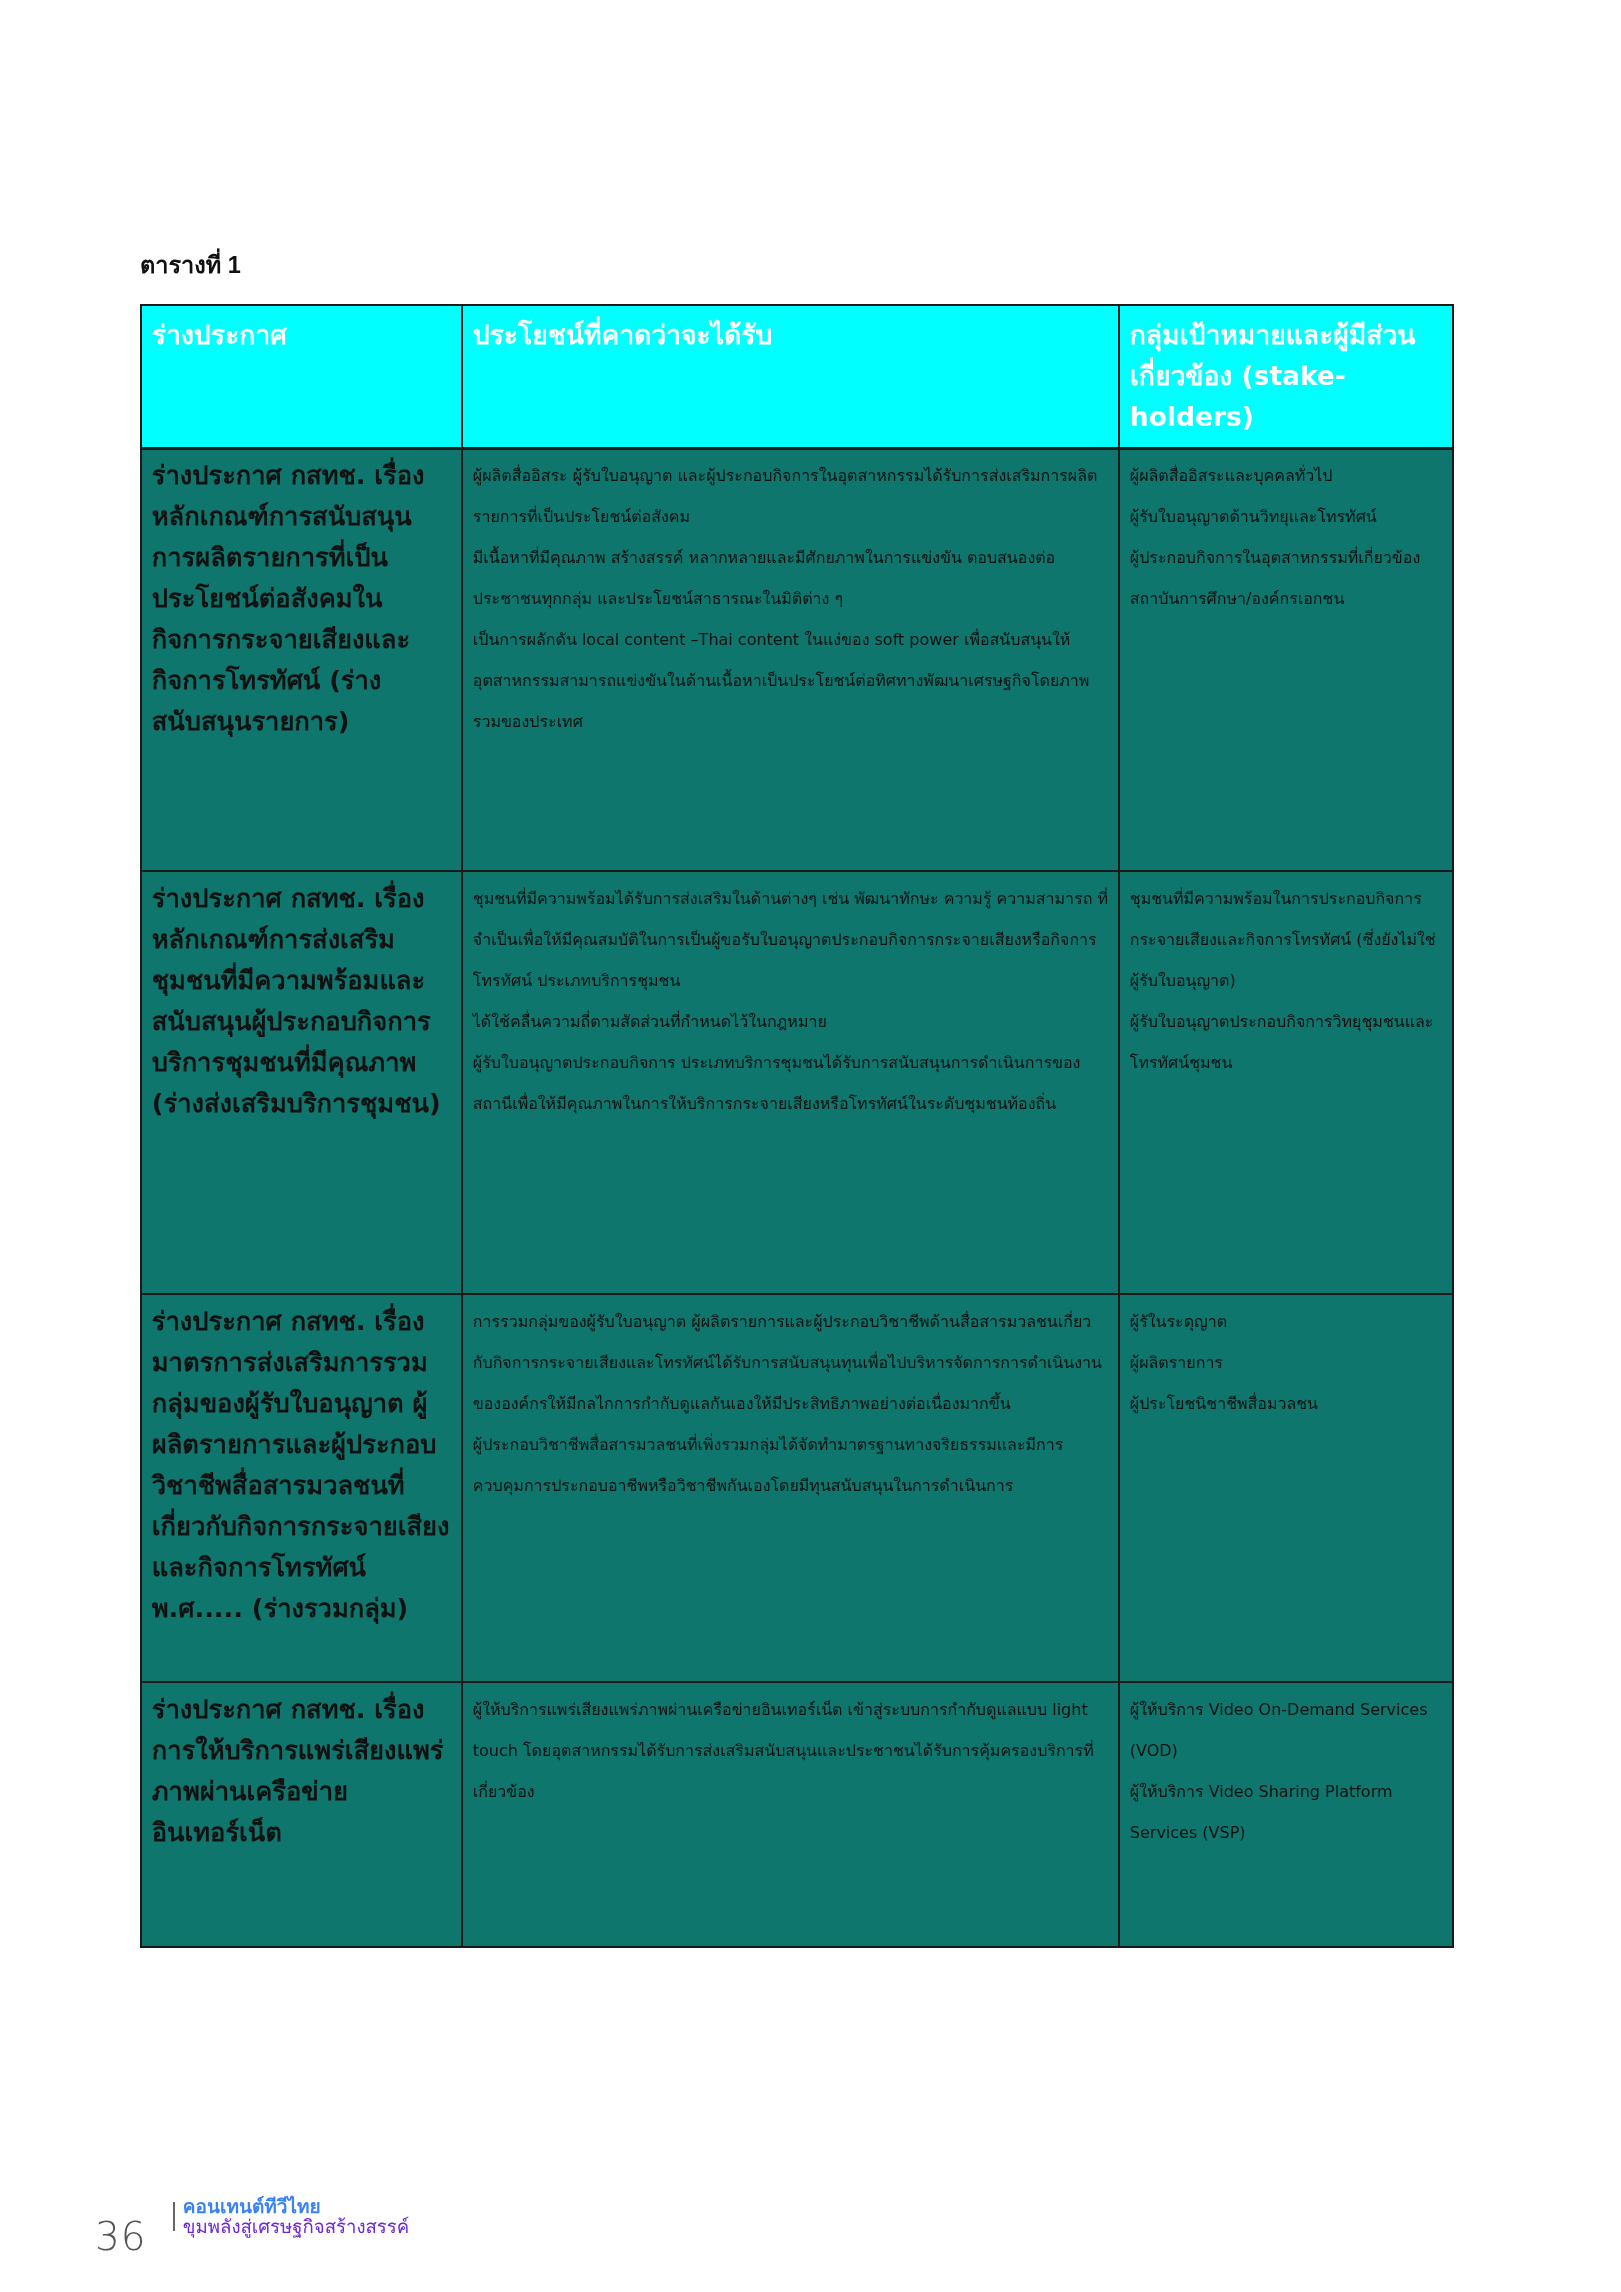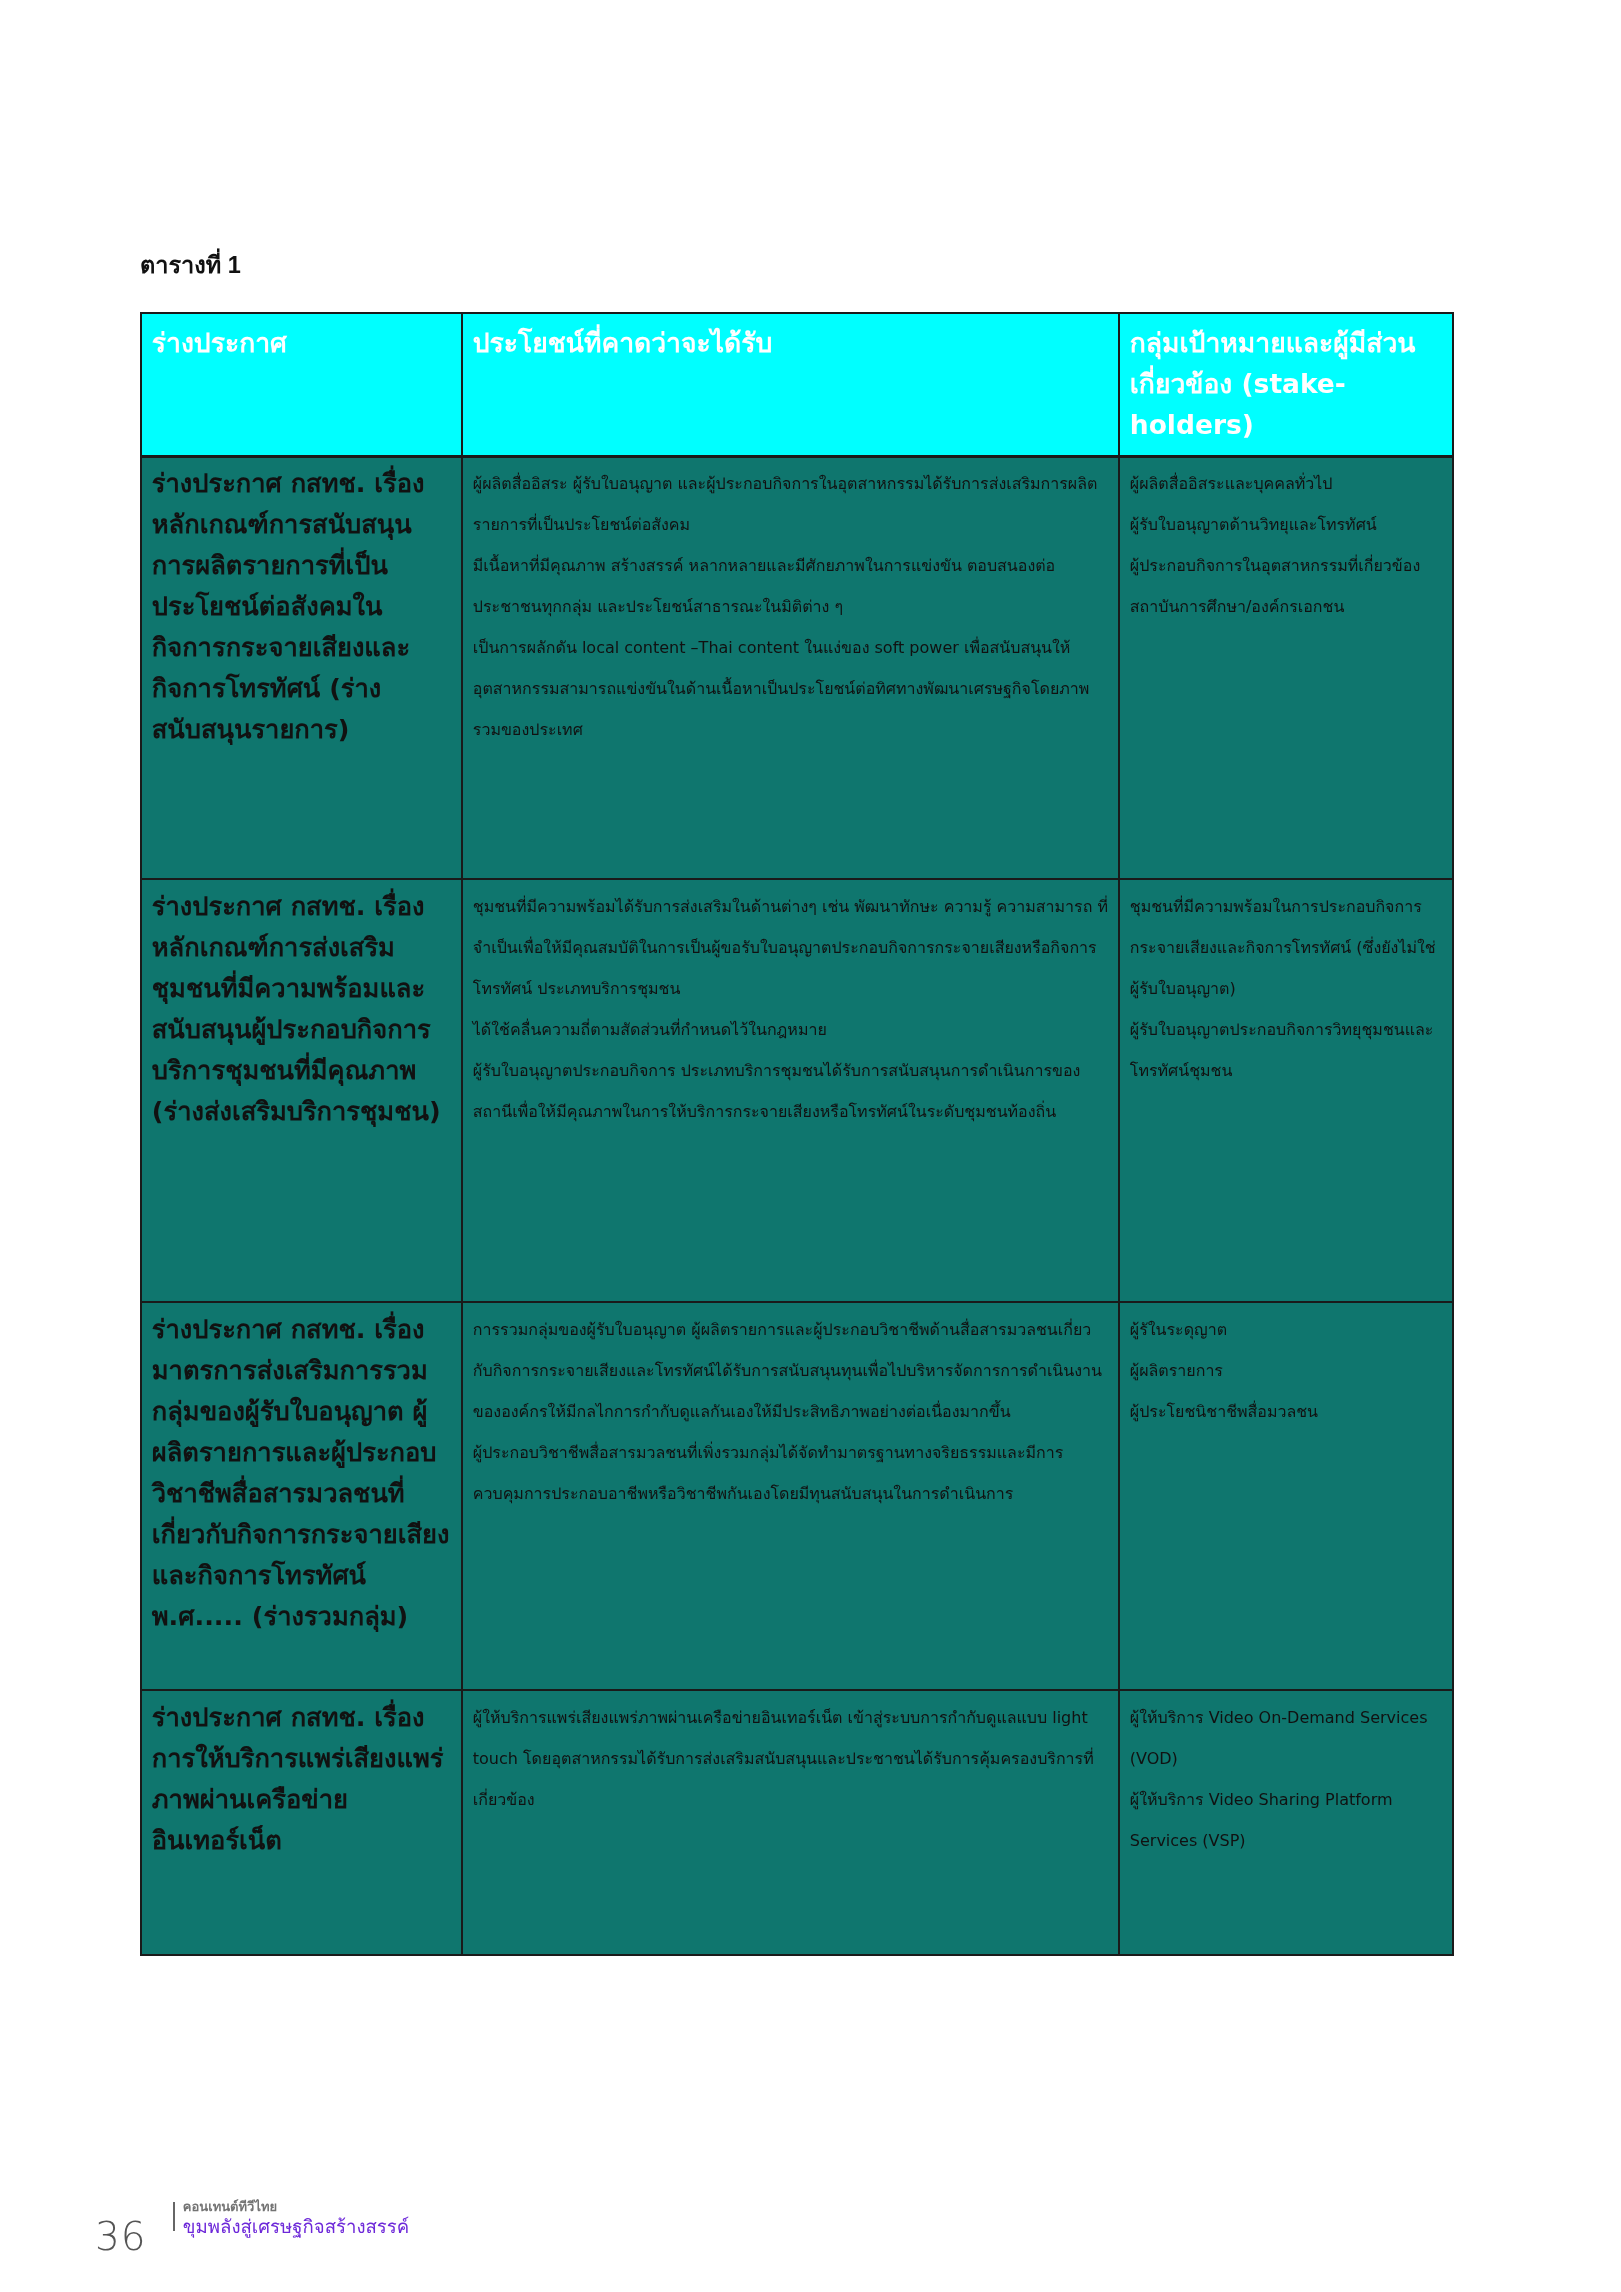--- a/index.html
+++ b/index.html
@@ -6,21 +6,21 @@
     html, body { width: 1621px; height: 2293px; background: #ffffff; }
     body { position: relative; font-family: "DejaVu Sans", "Liberation Sans", sans-serif; color: #111111; overflow: hidden; }
 
     .caption {
       position: absolute; left: 140px; top: 246px;
       font-size: 23.5px; font-weight: bold; color: #111;
       font-family: "Liberation Sans", "DejaVu Sans", sans-serif;
     }
 
     table.main {
-      position: absolute; left: 140px; top: 312px;
+      position: absolute; left: 140px; top: 304px;
       width: 1311px; border-collapse: collapse; table-layout: fixed; padding-left: 28px;
     }
     table.main col.c1 { width: 321px; }
     table.main col.c2 { width: 657px; }
     table.main col.c3 { width: 334px; }
 
     table.main th, table.main td {
       border: 2px solid #1a1a1a;
       vertical-align: top;
       text-align: left;
@@ -51,21 +51,21 @@
     .footer {
       position: absolute; left: 95px; top: 2192px; height: 49px;
       display: flex; align-items: center;
     }
     .page-num {
       font-family: "DejaVu Sans", sans-serif; font-weight: 300;
       font-size: 39px; color: #555555; letter-spacing: 1px; width: 78px; margin-top: 40px;
     }
     .footer-divider { width: 2px; height: 29px; background: #666; margin: 0 7.8px 0 0; }
     .footer-text { display: flex; flex-direction: column; line-height: 19.6px; }
-    .footer-title { color: #737373; font-weight: bold; font-size: 13px; }
+    .footer-title { color: #3b82f6; font-weight: bold; font-size: 19px; }
     .footer-subtitle { color: #6d28d9; font-size: 18.6px; }
   </style>
 </head>
 <body>
 
 <div class="caption">ตารางที่ 1</div>
 
 <table class="main">
   <colgroup>
       <col class="c1">

